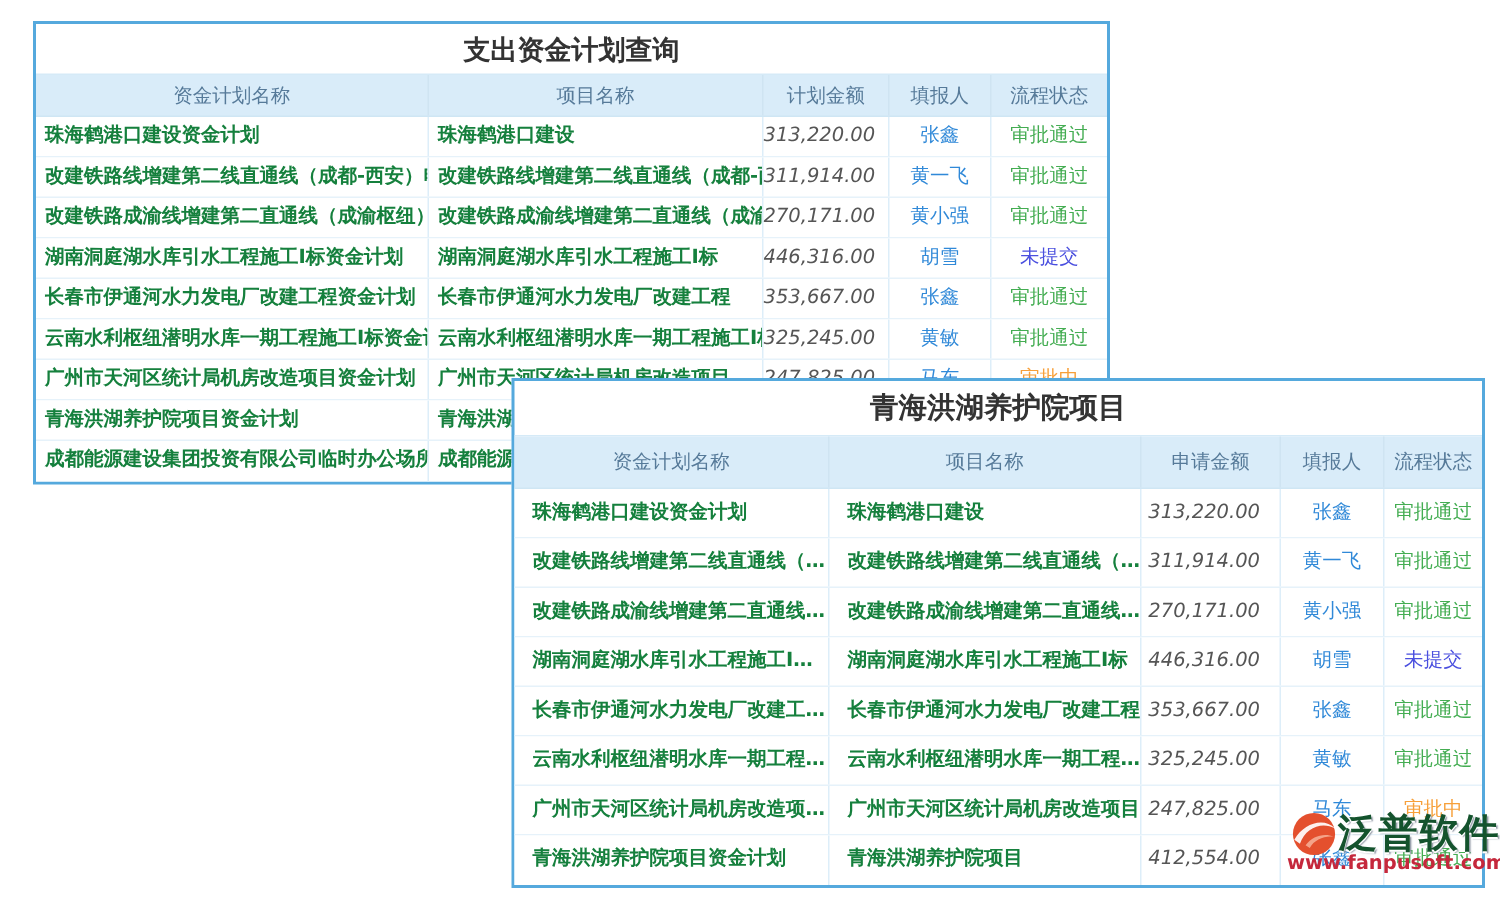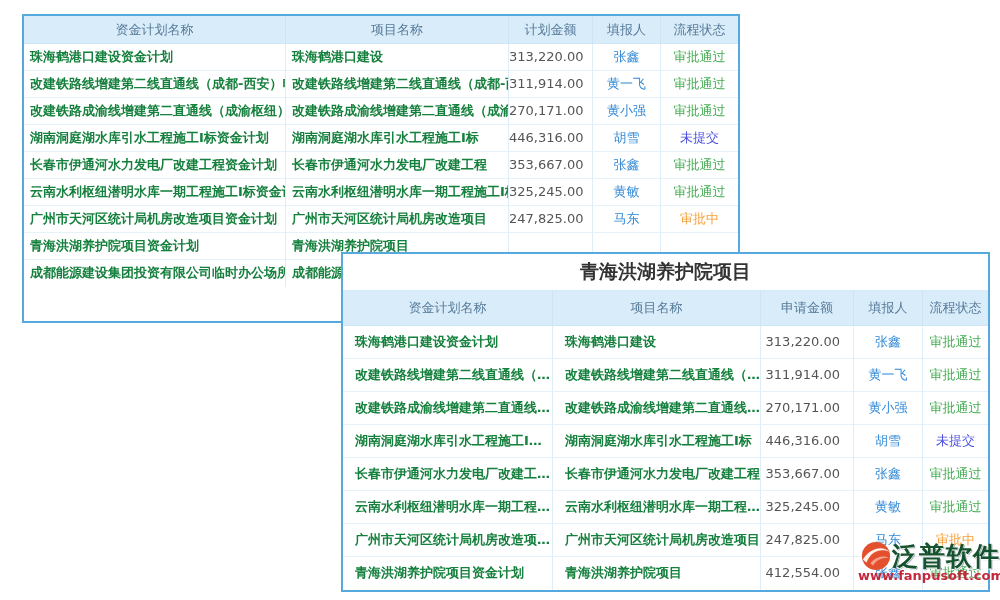--- a/index.html
+++ b/index.html
@@ -45,21 +45,21 @@
   .td + .td{border-left:1px solid #ddeef9;}
 
   
   #win-query .c1{width:261px;} #win-query .c2{width:223px;}
   #win-query .c3{width:84px;}  #win-query .c4{width:68px;}  #win-query .c5{width:78px;}
   #win-list  .c1{width:209px;} #win-list  .c2{width:208px;}
   #win-list  .c3{width:93px;}  #win-list  .c4{width:69px;}  #win-list  .c5{width:66px;}
 
   .td.c1,.td.c2{padding-left:6px;text-align:left;}
   #win-list .td.c1,#win-list .td.c2{padding-left:12px;text-overflow:ellipsis;}
-  .td.c3{text-align:right;padding-right:13px;color:#555555;}
+  .td.c3{text-align:right;padding-right:13px;color:#555555;font-style:italic;}
   .td.c4,.td.c5{text-align:center;}
 
   .link{color:#15803d;cursor:pointer;font-weight:bold;}
   .name{color:#3089d8;}
   .status.approved{color:#44ad52;}
   .status.pending{color:#f7a03a;}
   .status.unsubmitted{color:#4a4fdf;}
 
   
   .watermark{position:absolute;left:858px;top:541px;width:142px;z-index:5;}
@@ -71,20 +71,21 @@
   }
   .wm-url{
     font-size:13px;font-weight:bold;color:#c5283c;text-align:center;
     margin-top:-3px;padding-right:1px;letter-spacing:0px;
   }
 </style>
 </head>
 <body>
 
 <div class="win" id="win-query">
+  <div class="win-title">支出资金计划查询</div>
   <div class="thead">
       <div class="th c1">资金计划名称</div>
       <div class="th c2">项目名称</div>
       <div class="th c3">计划金额</div>
       <div class="th c4">填报人</div>
       <div class="th c5">流程状态</div>
     </div>
   <div class="tbody">
       <div class="tr">
         <div class="td c1 link">珠海鹤港口建设资金计划</div>

